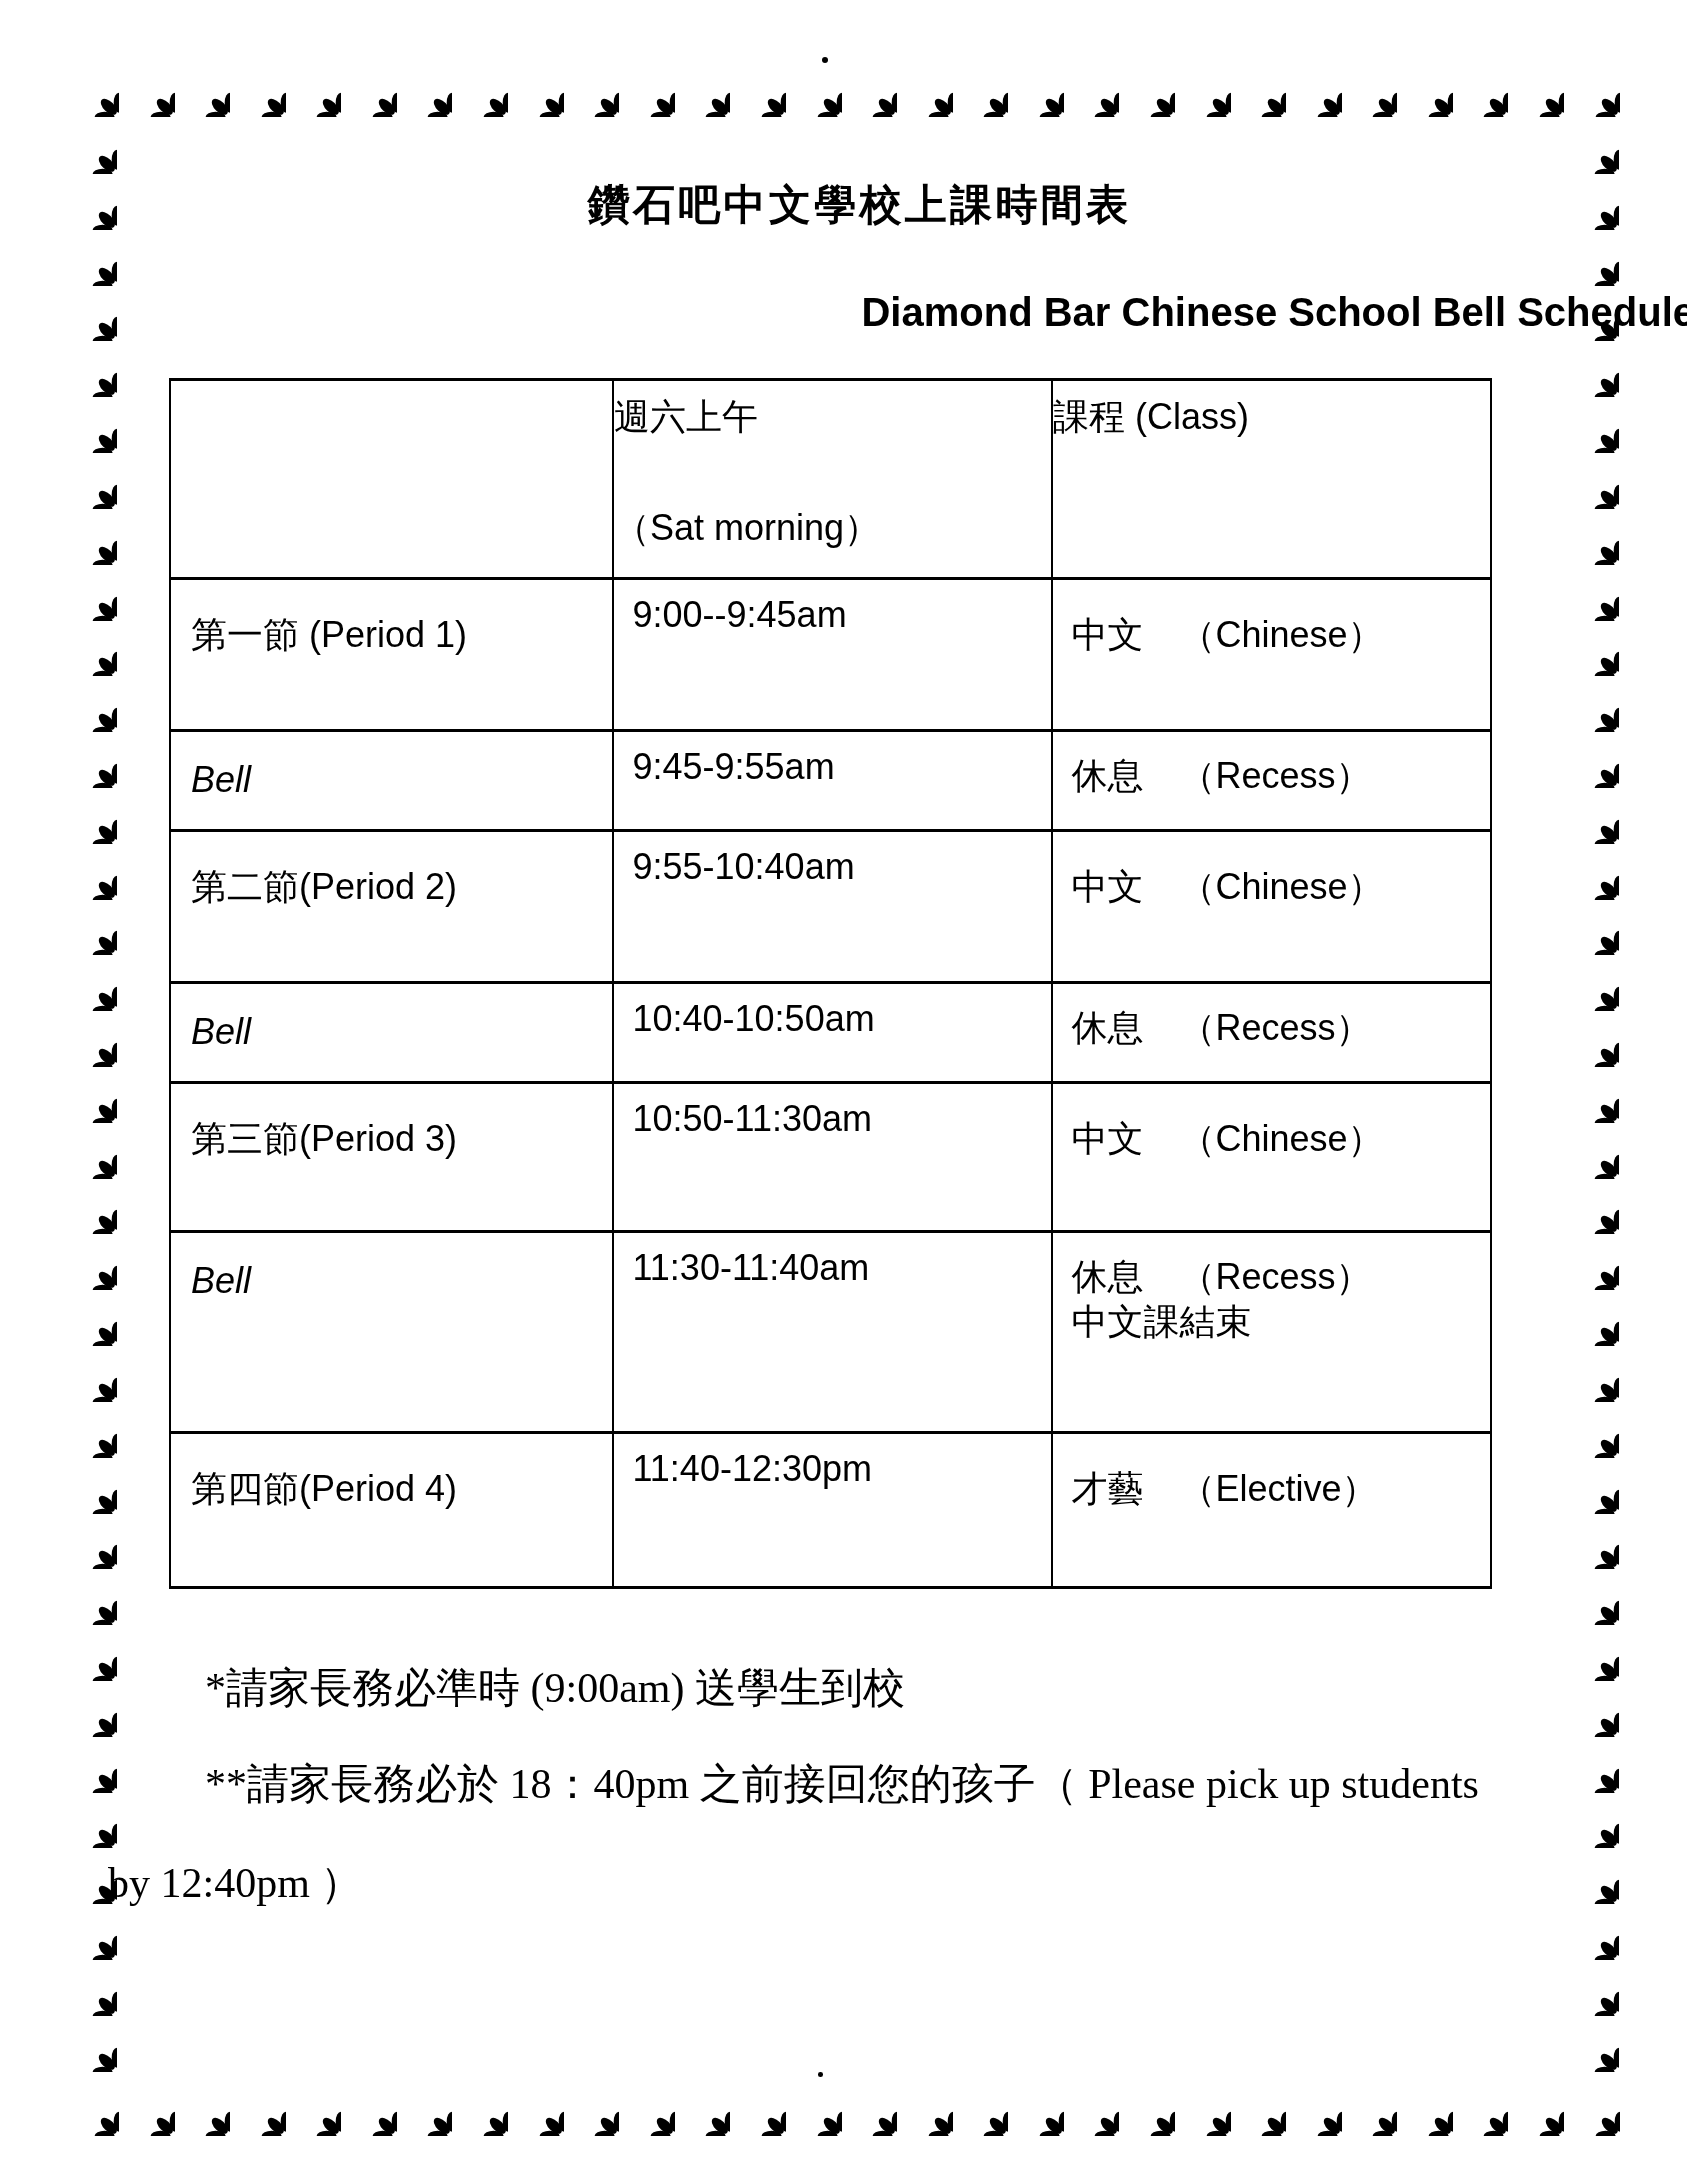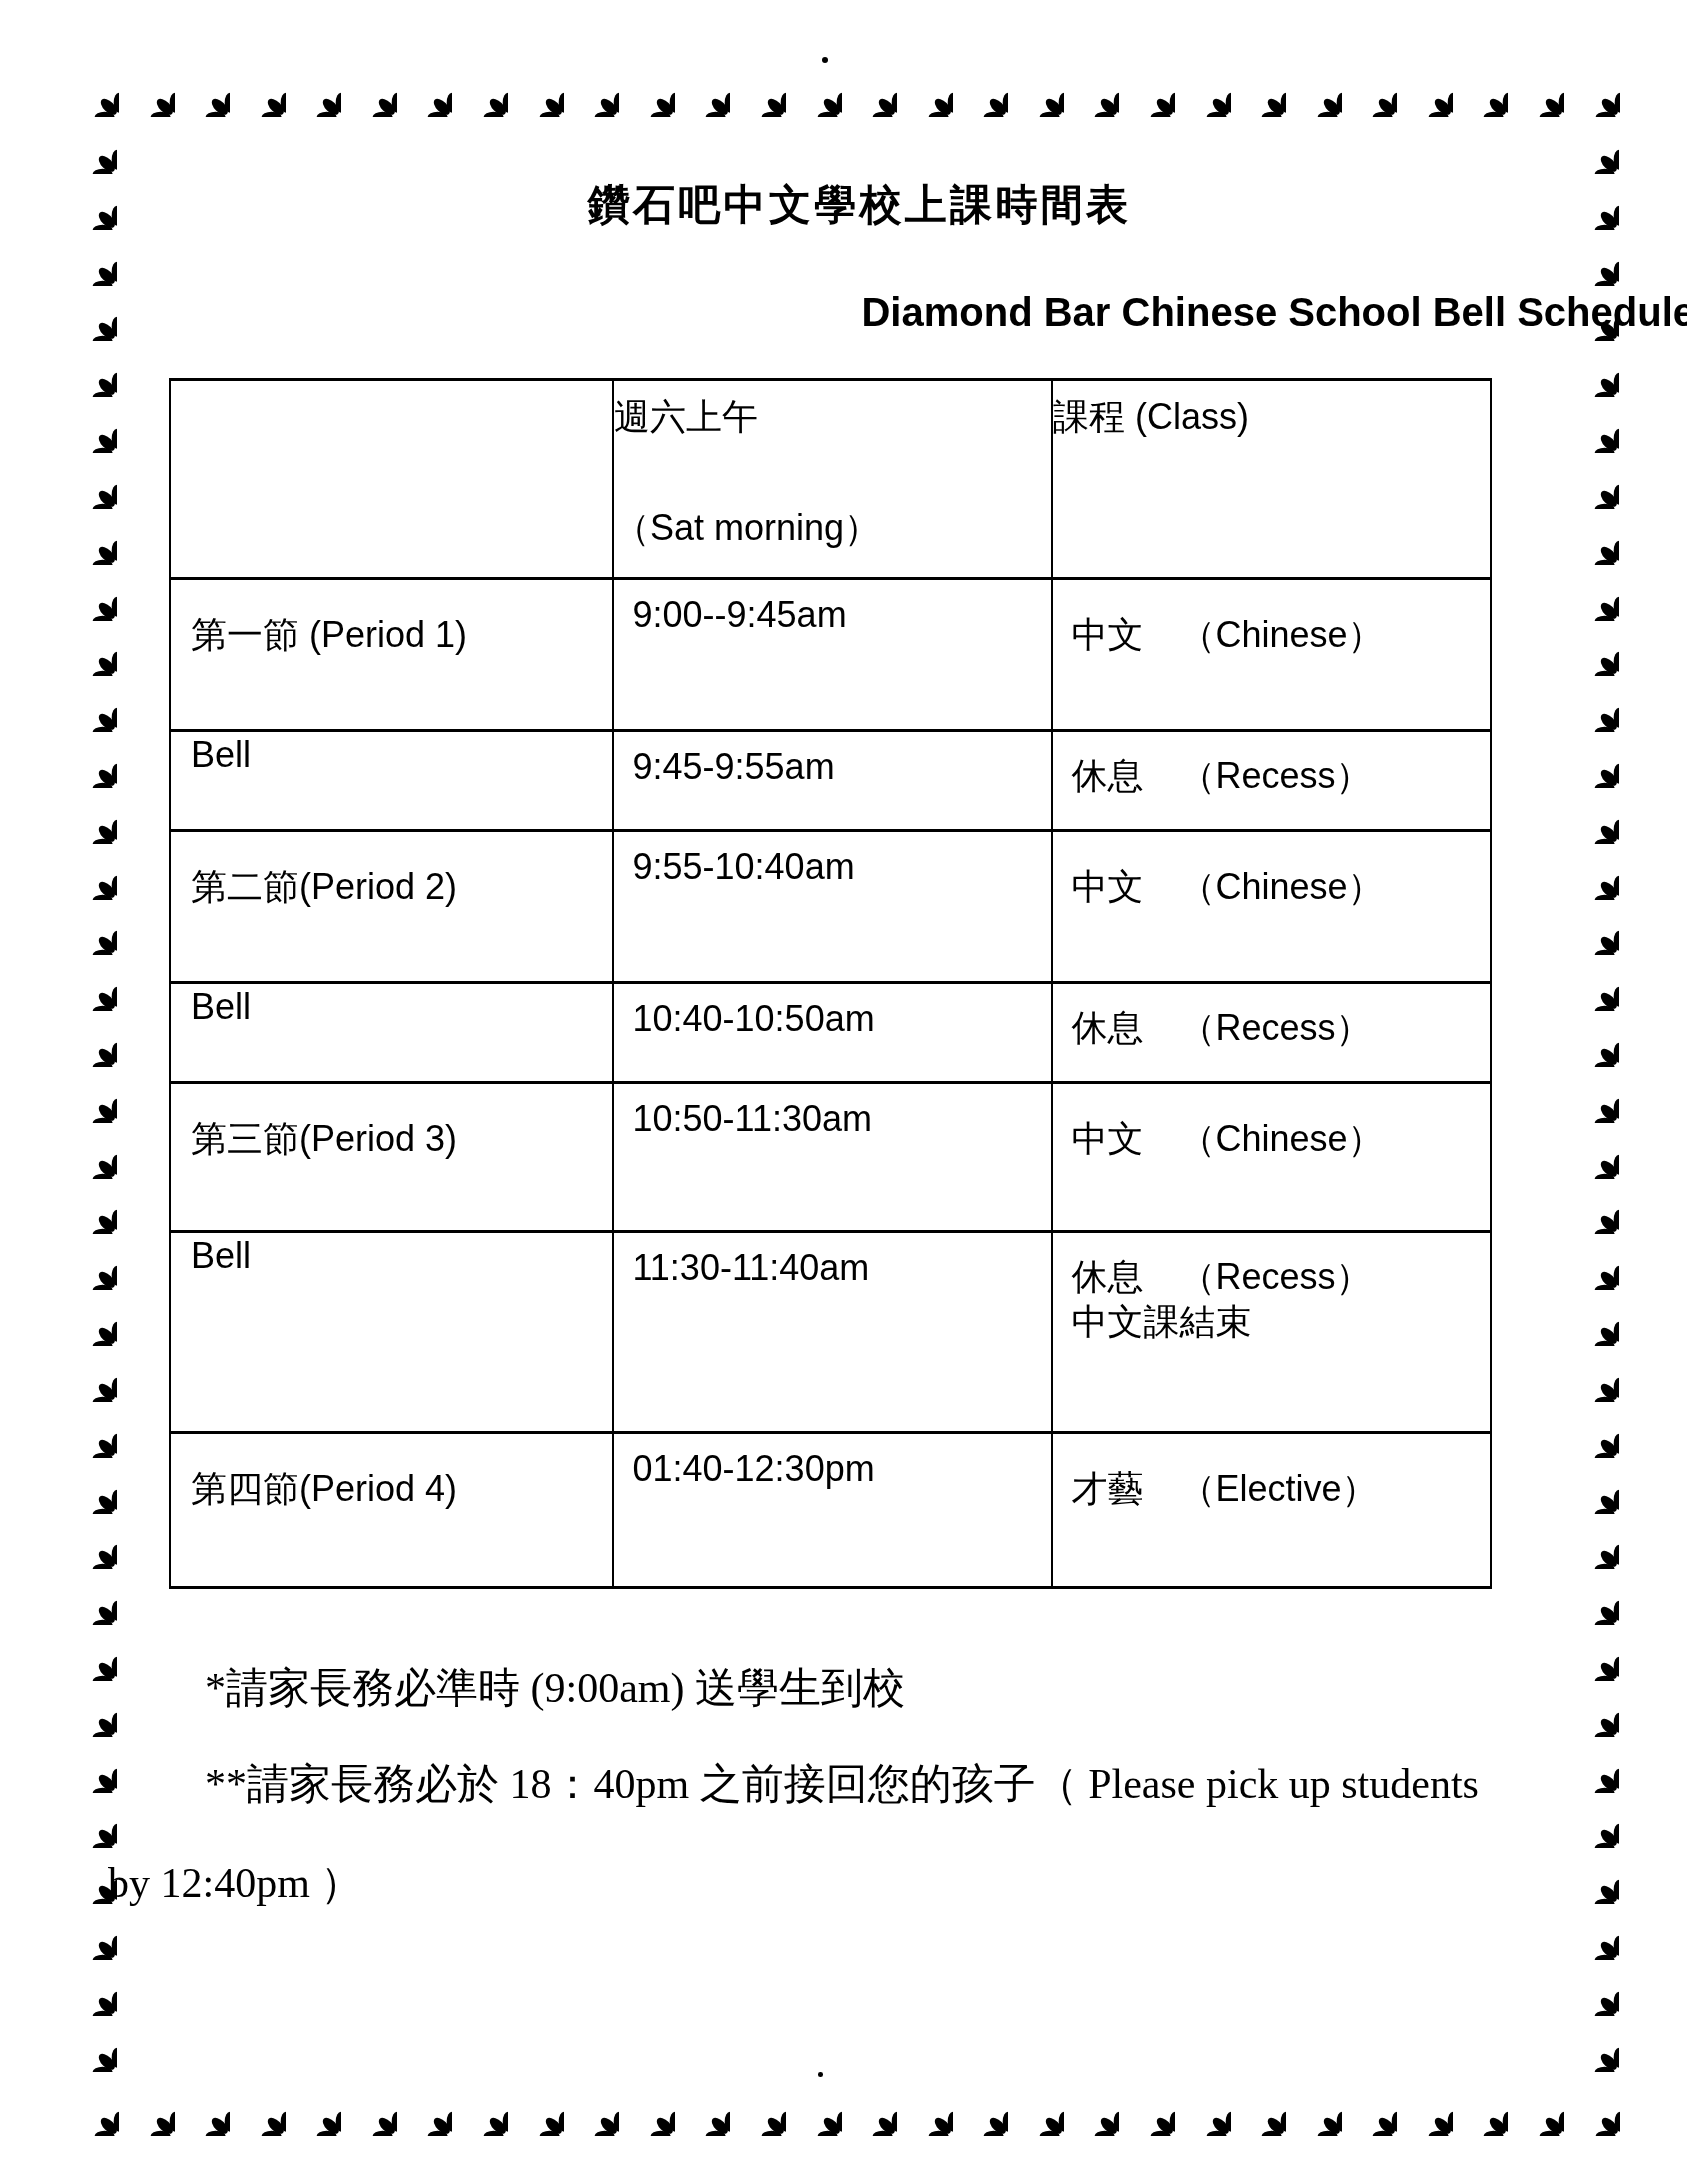--- a/index.html
+++ b/index.html
@@ -42,21 +42,21 @@
     vertical-align:top; text-align:left; font-weight:normal; overflow:hidden;
   }
   col.c1 { width:443px; } col.c2 { width:439px; } col.c3 { width:439px; }
   th.h2, th.h3 { text-align:center; padding-top:13.2px; }
   .sat-morning { margin-top:66px; }
   td.c1 { padding-left:20px; }
   td.c2 { padding:12px 0 0 18.5px; }
   td.c3 { padding-left:18.5px; }
   tr.period td.c1 { padding-top:32px; }
   tr.period td.c3 { padding-top:32px; }
-  tr.bell td.c1 { padding-top:0; }
+  tr.bell td.c1 { padding-top:25px;font-style:italic; }
   tr.bell td.c3 { padding-top:21px; }
   .class-line2 { }
 
   
   .note { position:absolute; font-family:"Liberation Serif", serif; font-size:42px; line-height:1.1; white-space:nowrap; }
   .note-1  { left:205px; top:1665px; }
   .note-2a { left:205px; top:1761px; }
   .note-2b { left:108px; top:1860px; }
 </style>
 </head>
@@ -516,21 +516,21 @@
     <tr class="bell" style="height:201px">
       <td class="c1">Bell</td>
       <td class="c2">11:30-11:40am</td>
       <td class="c3">
         <div>休息　（Recess）</div>
         <div class="class-line2">中文課結束</div>
       </td>
     </tr>
     <tr class="period" style="height:155px">
       <td class="c1">第四節(Period 4)</td>
-      <td class="c2">01:40-12:30pm</td>
+      <td class="c2">11:40-12:30pm</td>
       <td class="c3">才藝　（Elective）</td>
     </tr>
   </tbody>
     </table>
 
   <div class="note note-1">*請家長務必準時 (9:00am) 送學生到校</div>
   <div class="note note-2a">**請家長務必於 18：40pm 之前接回您的孩子（ Please pick up students</div>
   <div class="note note-2b">by 12:40pm ）</div>
 
 </div>

